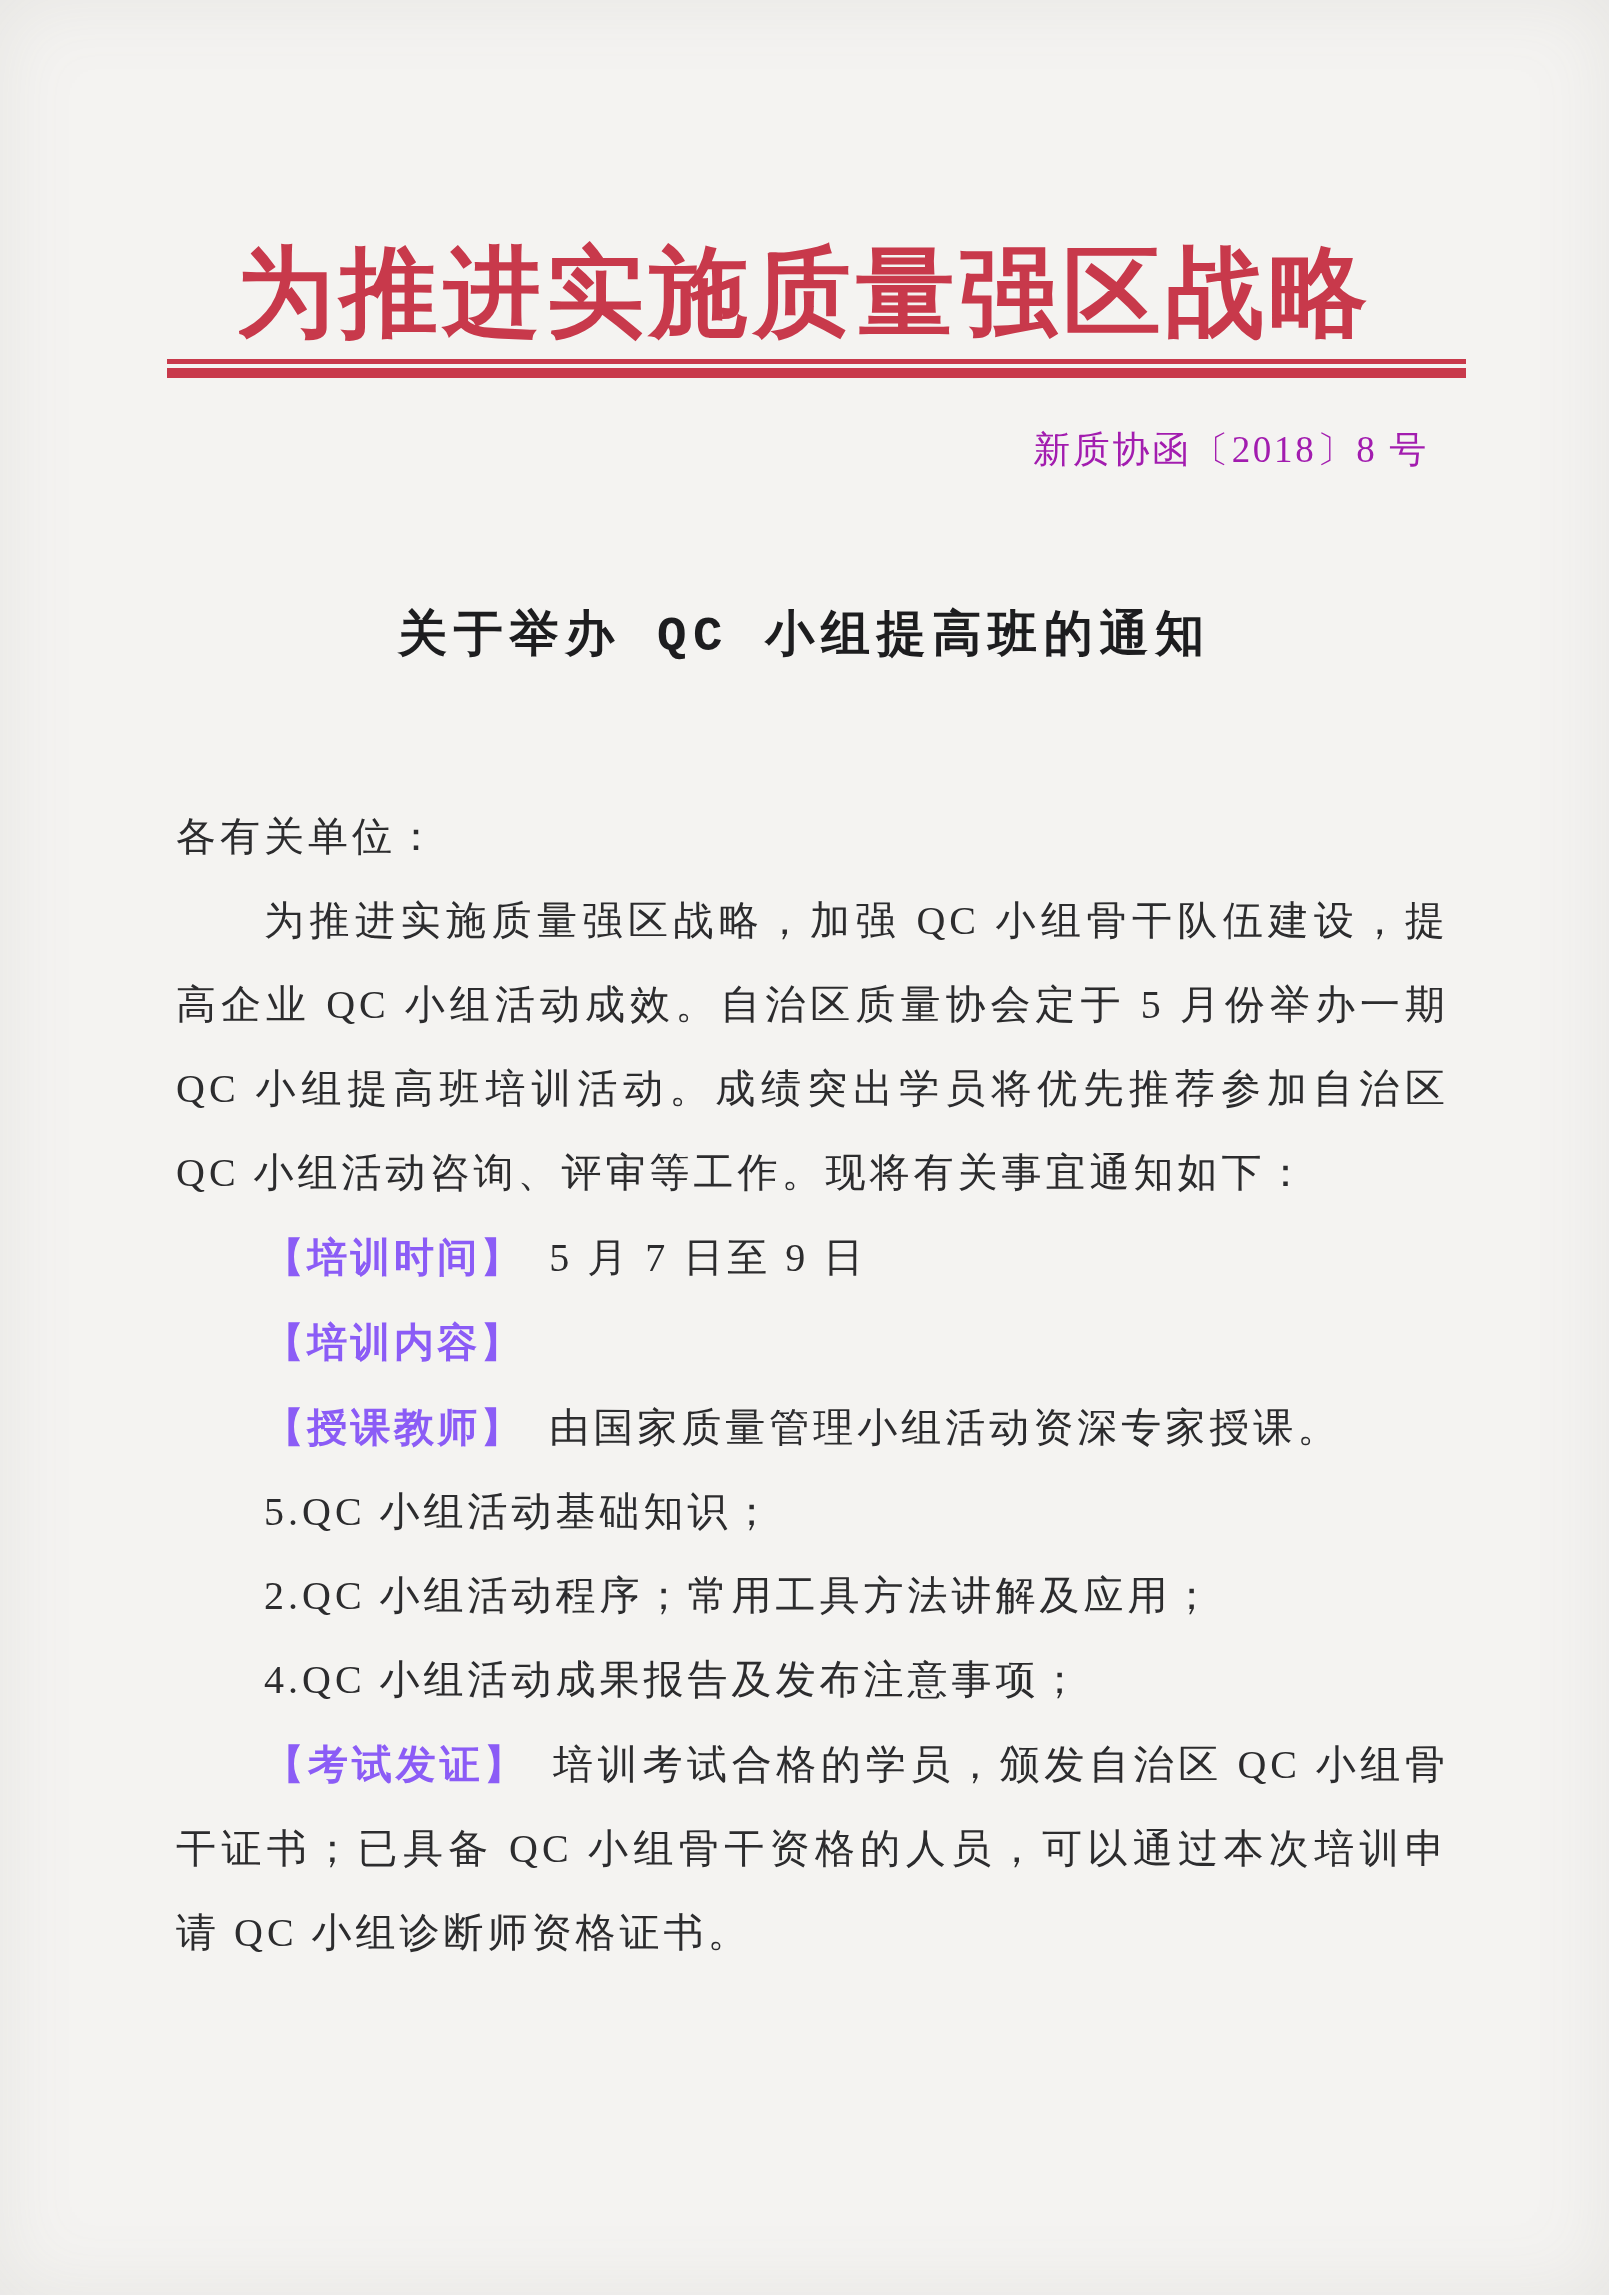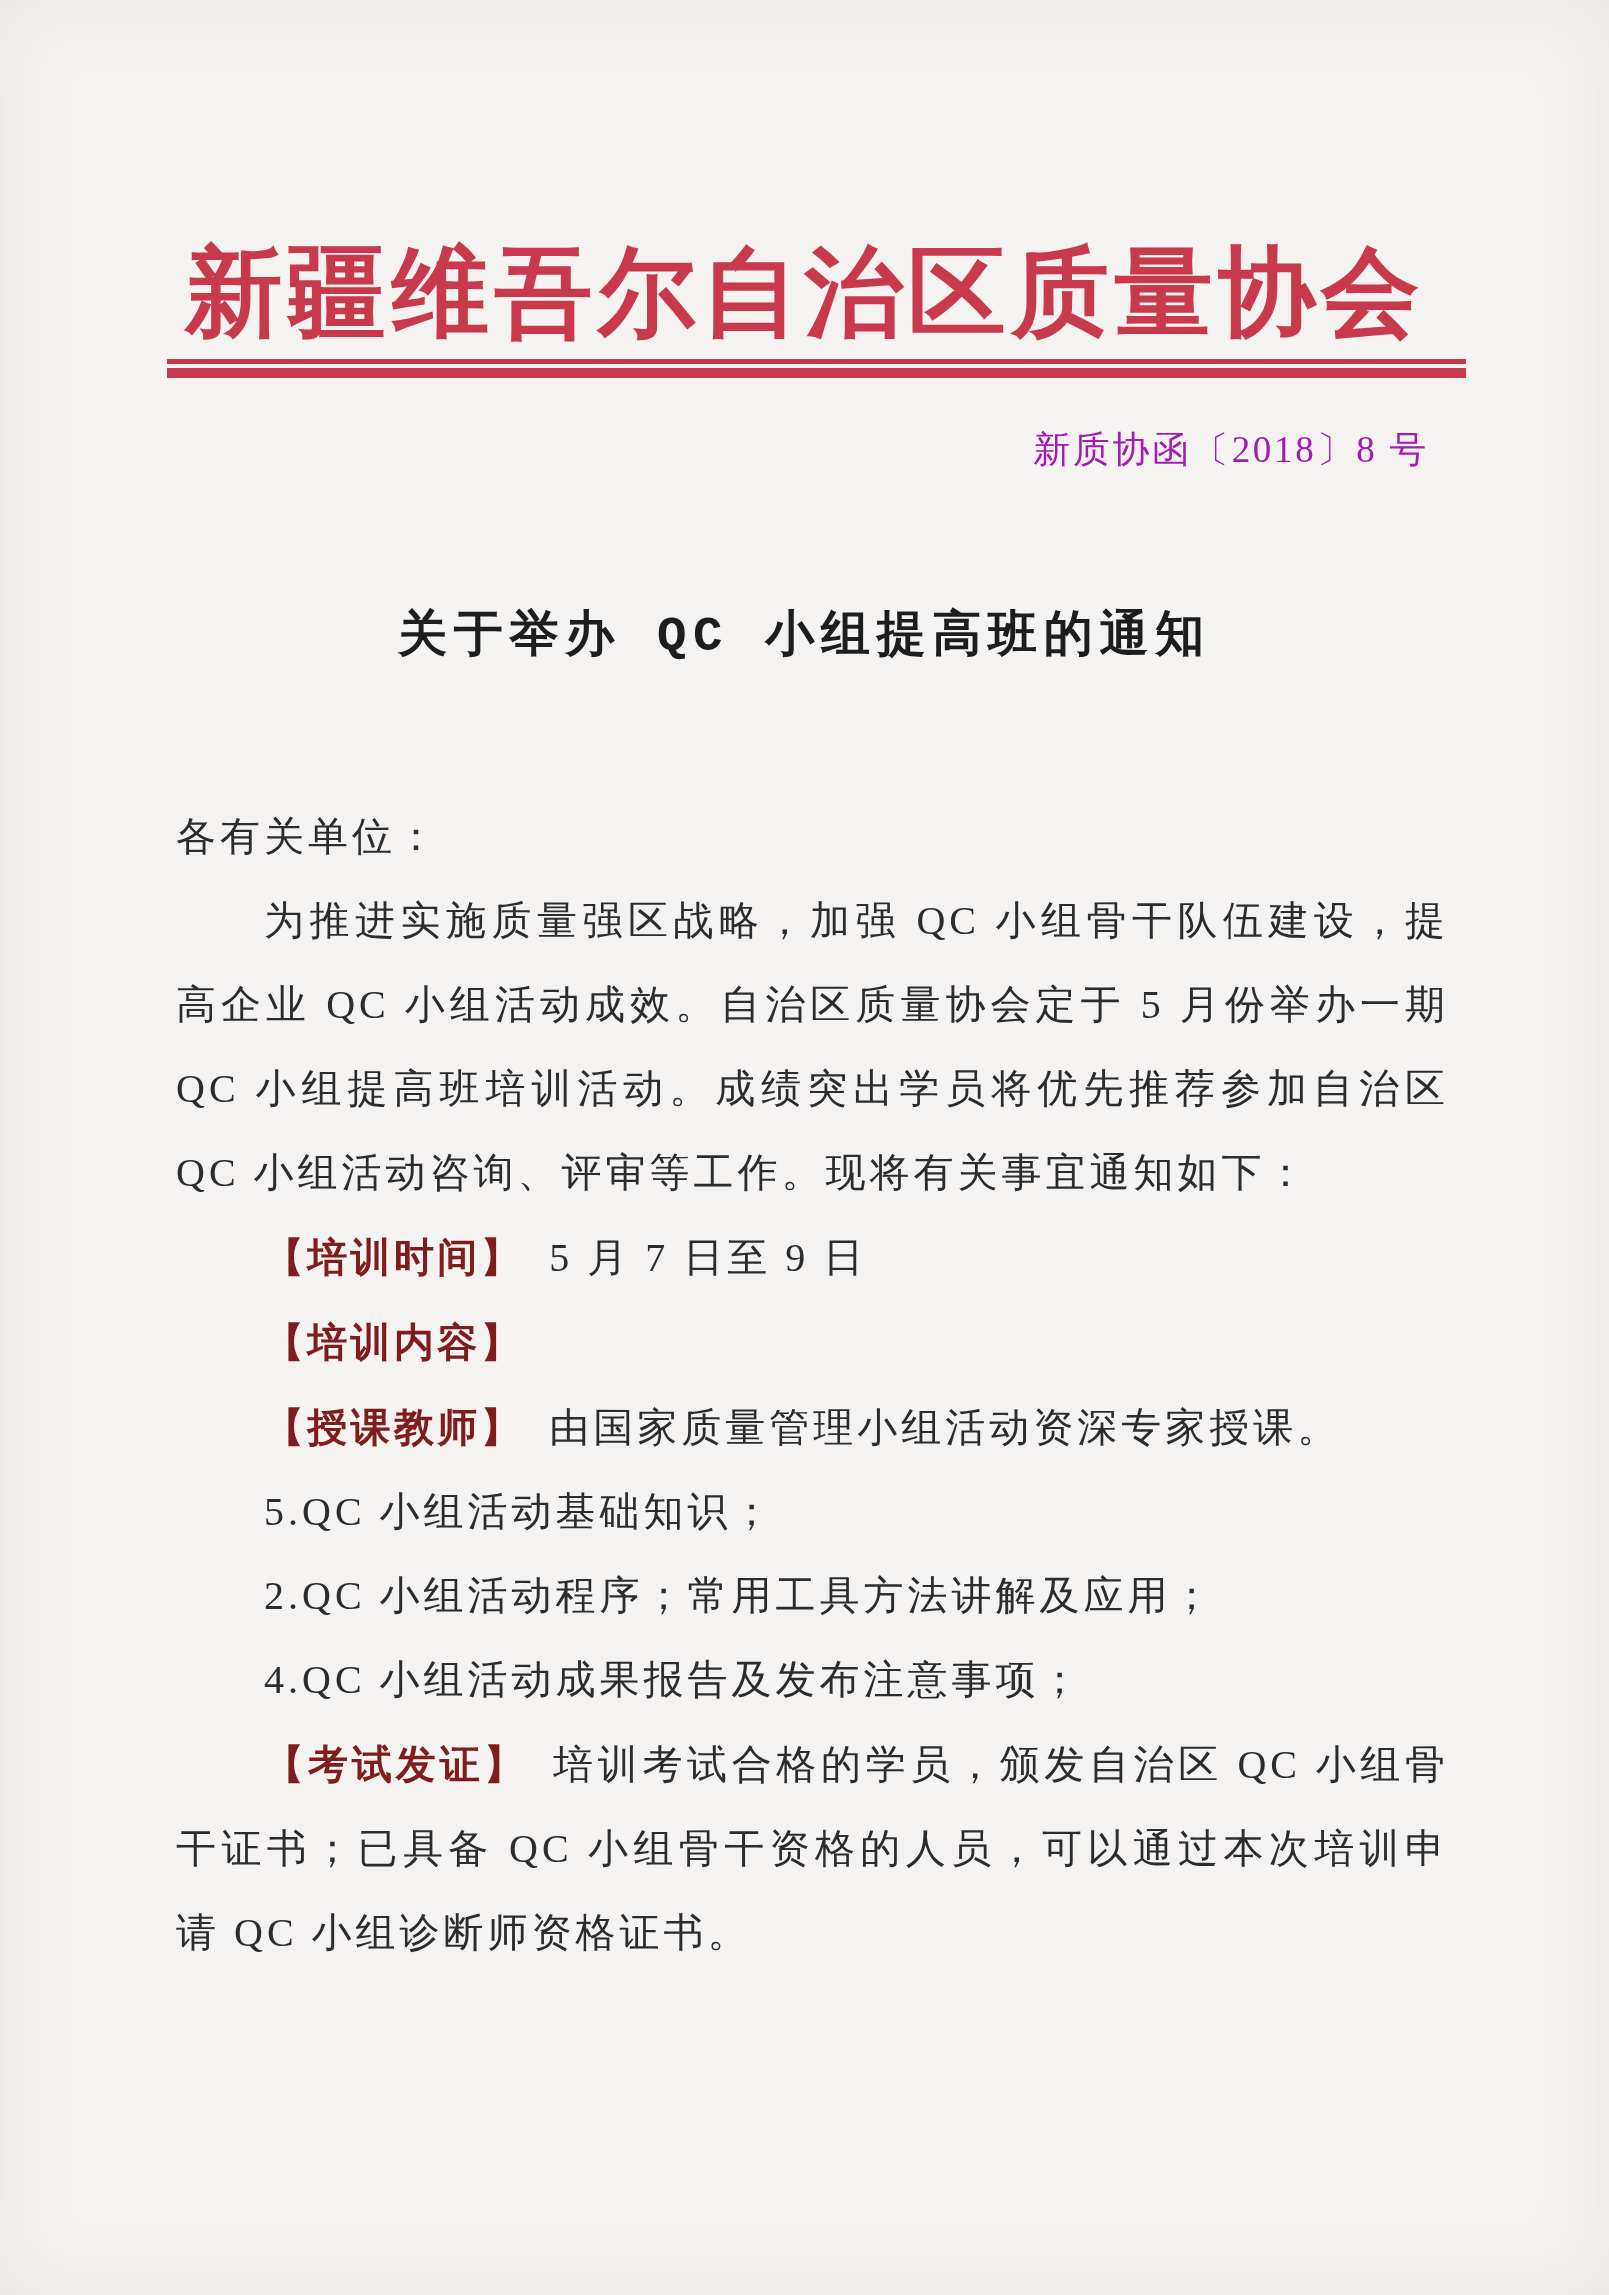--- a/index.html
+++ b/index.html
@@ -87,28 +87,28 @@
     margin: 0;
     text-indent: 88px;
     text-align: justify;
     text-justify: inter-ideograph;
   }
   .indent2 { padding-left: 88px; }
   .sec-label {
     font-family: "Liberation Sans", "DejaVu Sans", sans-serif;
     font-weight: 700;
     letter-spacing: 3.3px;
-    color: #7f1d1d;
+    color: #8b5cf6;
     margin-right: 25.4px;
   }
 </style>
 </head>
 <body style="--accent-red: #c8394b; --ink: #2c2c2e; --paper: #f4f3f1;">
 
-<div class="org-title">新疆维吾尔自治区质量协会</div>
+<div class="org-title">为推进实施质量强区战略</div>
 
 <div class="rules">
   <div class="rule-thin"></div>
   <div class="rule-thick"></div>
 </div>
 
 <div class="doc-number">新质协函〔2018〕8 号</div>
 
 <div class="notice-title">关于举办 QC 小组提高班的通知</div>
 

